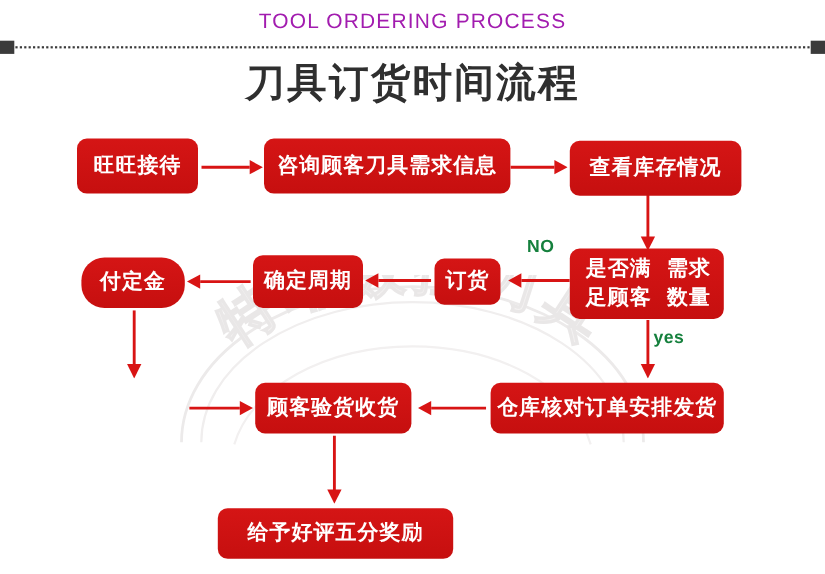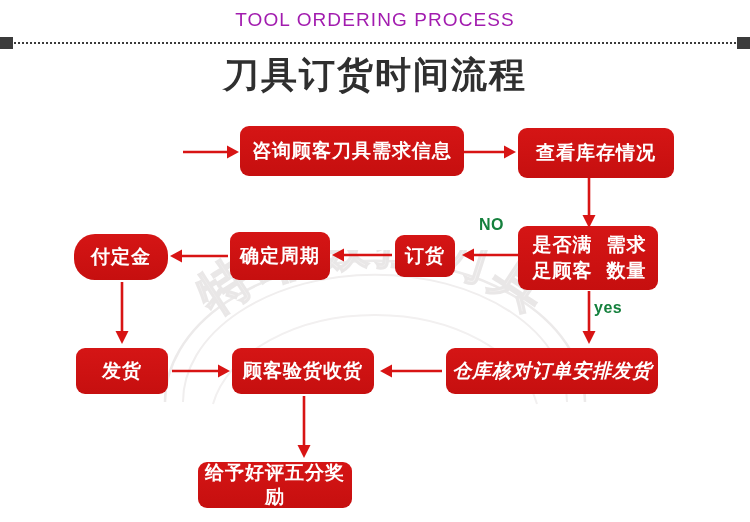--- a/index.html
+++ b/index.html
@@ -94,20 +94,21 @@
       </defs>
       <path d="M 10,152 A 208,140 0 0 1 430,152" fill="none" stroke="#eceaea" stroke-width="2.5"></path>
       <path d="M 28,152 A 190,126 0 0 1 412,152" fill="none" stroke="#f0eeee" stroke-width="2"></path>
       <path d="M 58,154 A 165,110 0 0 1 382,154" fill="none" stroke="#f2f0f0" stroke-width="2"></path>
       <text font-family="'Liberation Sans',sans-serif" font-size="52" font-weight="bold" fill="#f4f2f2" stroke="#e9e7e7" stroke-width="1.4" letter-spacing="6">
         <textPath href="#arcpath" startOffset="50%" text-anchor="middle">特瑞数控刀具</textPath>
       </text>
     </svg>
   </div>
 
+  <div class="box" style="left:70px;top:126px;width:110px;height:50px;">旺旺接待</div>
 
   <svg class="conn" style="left:183px;top:142px;" width="56" height="20">
     <line x1="0" y1="10" x2="44" y2="10" stroke="#d81414" stroke-width="2.6"></line>
     <polygon points="44,3.5 56,10 44,16.5" fill="#d81414"></polygon>
   </svg>
 
   <div class="box" style="left:240px;top:126px;width:224px;height:50px;">咨询顾客刀具需求信息</div>
 
   <svg class="conn" style="left:464px;top:142px;" width="52" height="20">
     <line x1="0" y1="10" x2="40" y2="10" stroke="#d81414" stroke-width="2.6"></line>
@@ -153,36 +154,35 @@
     <line x1="11" y1="0" x2="11" y2="50" stroke="#d81414" stroke-width="2.6"></line>
     <polygon points="4.5,49 17.5,49 11,62" fill="#d81414"></polygon>
   </svg>
 
   <svg class="conn" style="left:578px;top:291px;" width="22" height="53">
     <line x1="11" y1="0" x2="11" y2="41" stroke="#d81414" stroke-width="2.6"></line>
     <polygon points="4.5,40 17.5,40 11,53" fill="#d81414"></polygon>
   </svg>
   <div class="lbl" style="left:594px;top:299px;">yes</div>
 
-  <div class="box" style="left:76px;top:348px;width:92px;height:46px;">发货</div>
 
   <svg class="conn" style="left:172px;top:361px;" width="58" height="20">
     <line x1="0" y1="10" x2="46" y2="10" stroke="#d81414" stroke-width="2.6"></line>
     <polygon points="46,3.5 58,10 46,16.5" fill="#d81414"></polygon>
   </svg>
 
   <div class="box" style="left:232px;top:348px;width:142px;height:46px;">顾客验货收货</div>
 
   <svg class="conn" style="left:378px;top:361px;" width="64" height="20">
     <line x1="14" y1="10" x2="64" y2="10" stroke="#d81414" stroke-width="2.6"></line>
     <polygon points="14,3.5 14,16.5 2,10" fill="#d81414"></polygon>
   </svg>
 
-  <div class="box" style="left:446px;top:348px;width:212px;height:46px;font-style:italic;">仓库核对订单安排发货</div>
+  <div class="box" style="left:446px;top:348px;width:212px;height:46px;">仓库核对订单安排发货</div>
 
   <svg class="conn" style="left:293px;top:396px;" width="22" height="62">
     <line x1="11" y1="0" x2="11" y2="50" stroke="#d81414" stroke-width="2.6"></line>
     <polygon points="4.5,49 17.5,49 11,62" fill="#d81414"></polygon>
   </svg>
 
-  <div class="box" style="left:198px;top:462px;width:154px;height:46px;">给予好评五分奖励</div>
+  <div class="box" style="left:198px;top:462px;width:214px;height:46px;">给予好评五分奖励</div>
 
 </div>
 
 </body></html>

